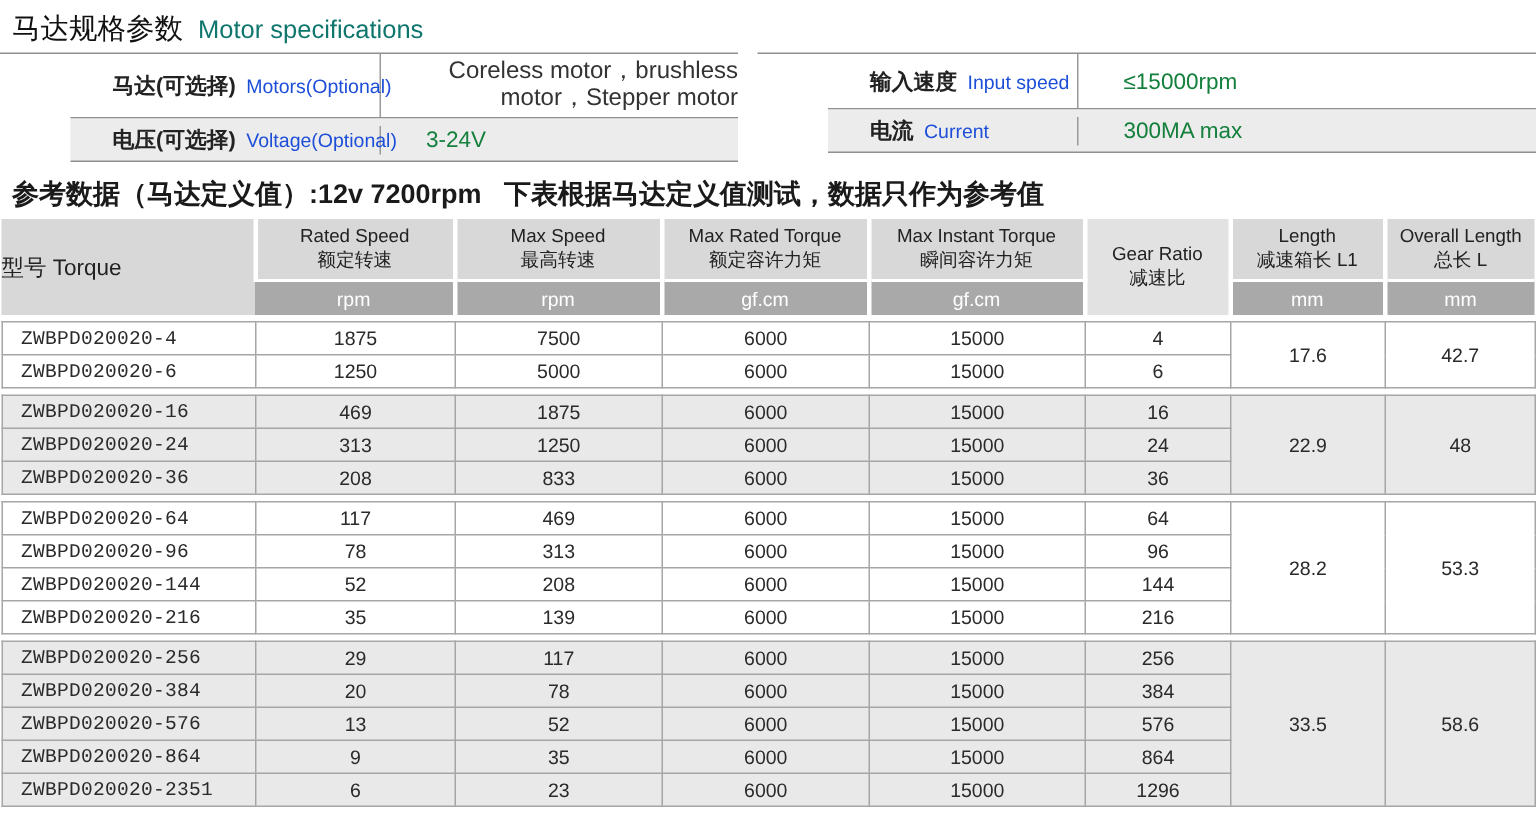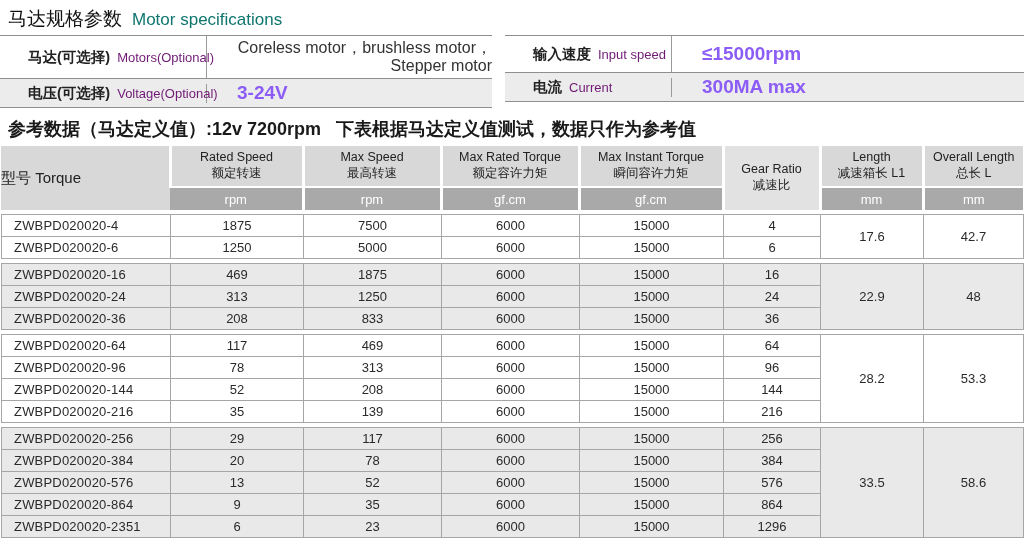--- a/index.html
+++ b/index.html
@@ -13,35 +13,35 @@
   
   .title-row{padding:6px 0 0 8px;display:flex;align-items:baseline;gap:10px;}
   .title-zh{font-size:19px;font-weight:normal;color:#111;}
   .title-en{font-size:17px;color:#0f766e;}
 
   
   .info-tables{display:flex;margin-top:3px;}
   .info-table{border-top:1px solid #8f8f8f;}
   .info-table.left{width:492px;}
   .info-table.right{width:519px;margin-left:13px;}
-  .info-row{display:flex;border-bottom:1px solid #8f8f8f;align-items:stretch;}
+  .info-row{display:flex;border-bottom:1px solid #8f8f8f;align-items:stretch;margin-left:47px;}
   .info-row.alt{background:#ececec;}
   .info-label{display:flex;align-items:center;gap:7px;border-right:1px solid #9a9a9a;box-sizing:border-box;}
   .info-table.left .info-label{width:207px;padding-left:28px;}
   .info-table.right .info-label{width:167px;padding-left:28px;}
   .lab-zh{font-size:14.5px;font-weight:bold;color:#222;white-space:nowrap;}
-  .lab-en{font-size:13px;color:#701a75;white-space:nowrap;}
+  .lab-en{font-size:13px;color:#1d4ed8;white-space:nowrap;}
   .info-value{flex:1;display:flex;flex-direction:column;justify-content:center;padding-left:30px;}
   .row-tall{height:42px;}
   .row-short{height:28px;align-items:center;}
   .info-table.right .row-tall{height:36px;}
   .info-table.right .row-short{height:28px;}
   .val-zh{font-size:14.5px;font-weight:bold;color:#222;line-height:1.15;}
   .val-en{font-size:16px;color:#333;line-height:1.15;text-align:right;}
-  .val-plain{font-size:19px;font-weight:bold;color:#8b5cf6;}
+  .val-plain{font-size:15px;font-weight:normal;color:#15803d;}
 
   
   .note{margin:9px 0 5px 8px;font-size:18px;font-weight:bold;color:#1a1a1a;white-space:pre-wrap;}
 
   
   .spec-table{margin-top:2px;}
   table{border-collapse:collapse;table-layout:fixed;width:1022px;margin-left:1px;}
   .head-table th{padding:0;font-weight:normal;vertical-align:middle;}
   .head-table .th-top{background:#d8d8d8;height:40px;border-left:3px solid #fff;}
   .head-table .th-top:first-child{border-left:none;}
@@ -50,21 +50,21 @@
   .model-h{background:#d8d8d8;text-align:left;padding-left:10px;font-size:15px;color:#222;}
   .gear-h{background:#e2e2e2;border-left:3px solid #fff;border-right:3px solid #fff;}
   .unit-cell{background:#a9a9a9;color:#fff;font-size:13px;height:22px;border-top:2px solid #fff;border-left:3px solid #fff;}
   .unit-cell:first-child{border-left:none;}
 
   .group-table{margin-top:4px;}
   .group-table td{
     border:1px solid #a6a6a6;height:21px;padding:0;
     font-size:13px;text-align:center;color:#2a2a2a;background:#fff;
   }
-  .group-table td.model-cell{text-align:left;padding-left:12px;letter-spacing:.2px;}
+  .group-table td.model-cell{text-align:left;padding-left:12px;letter-spacing:.2px;font-family:Liberation Mono, monospace;}
   .group-table.shaded td{background:#e9e9e9;}
   .group-table td.merge-cell{font-size:13px;}
 </style>
 </head>
 <body>
 
 <div class="page">
 
   <div class="title-row">
     <span class="title-zh">马达规格参数</span>

